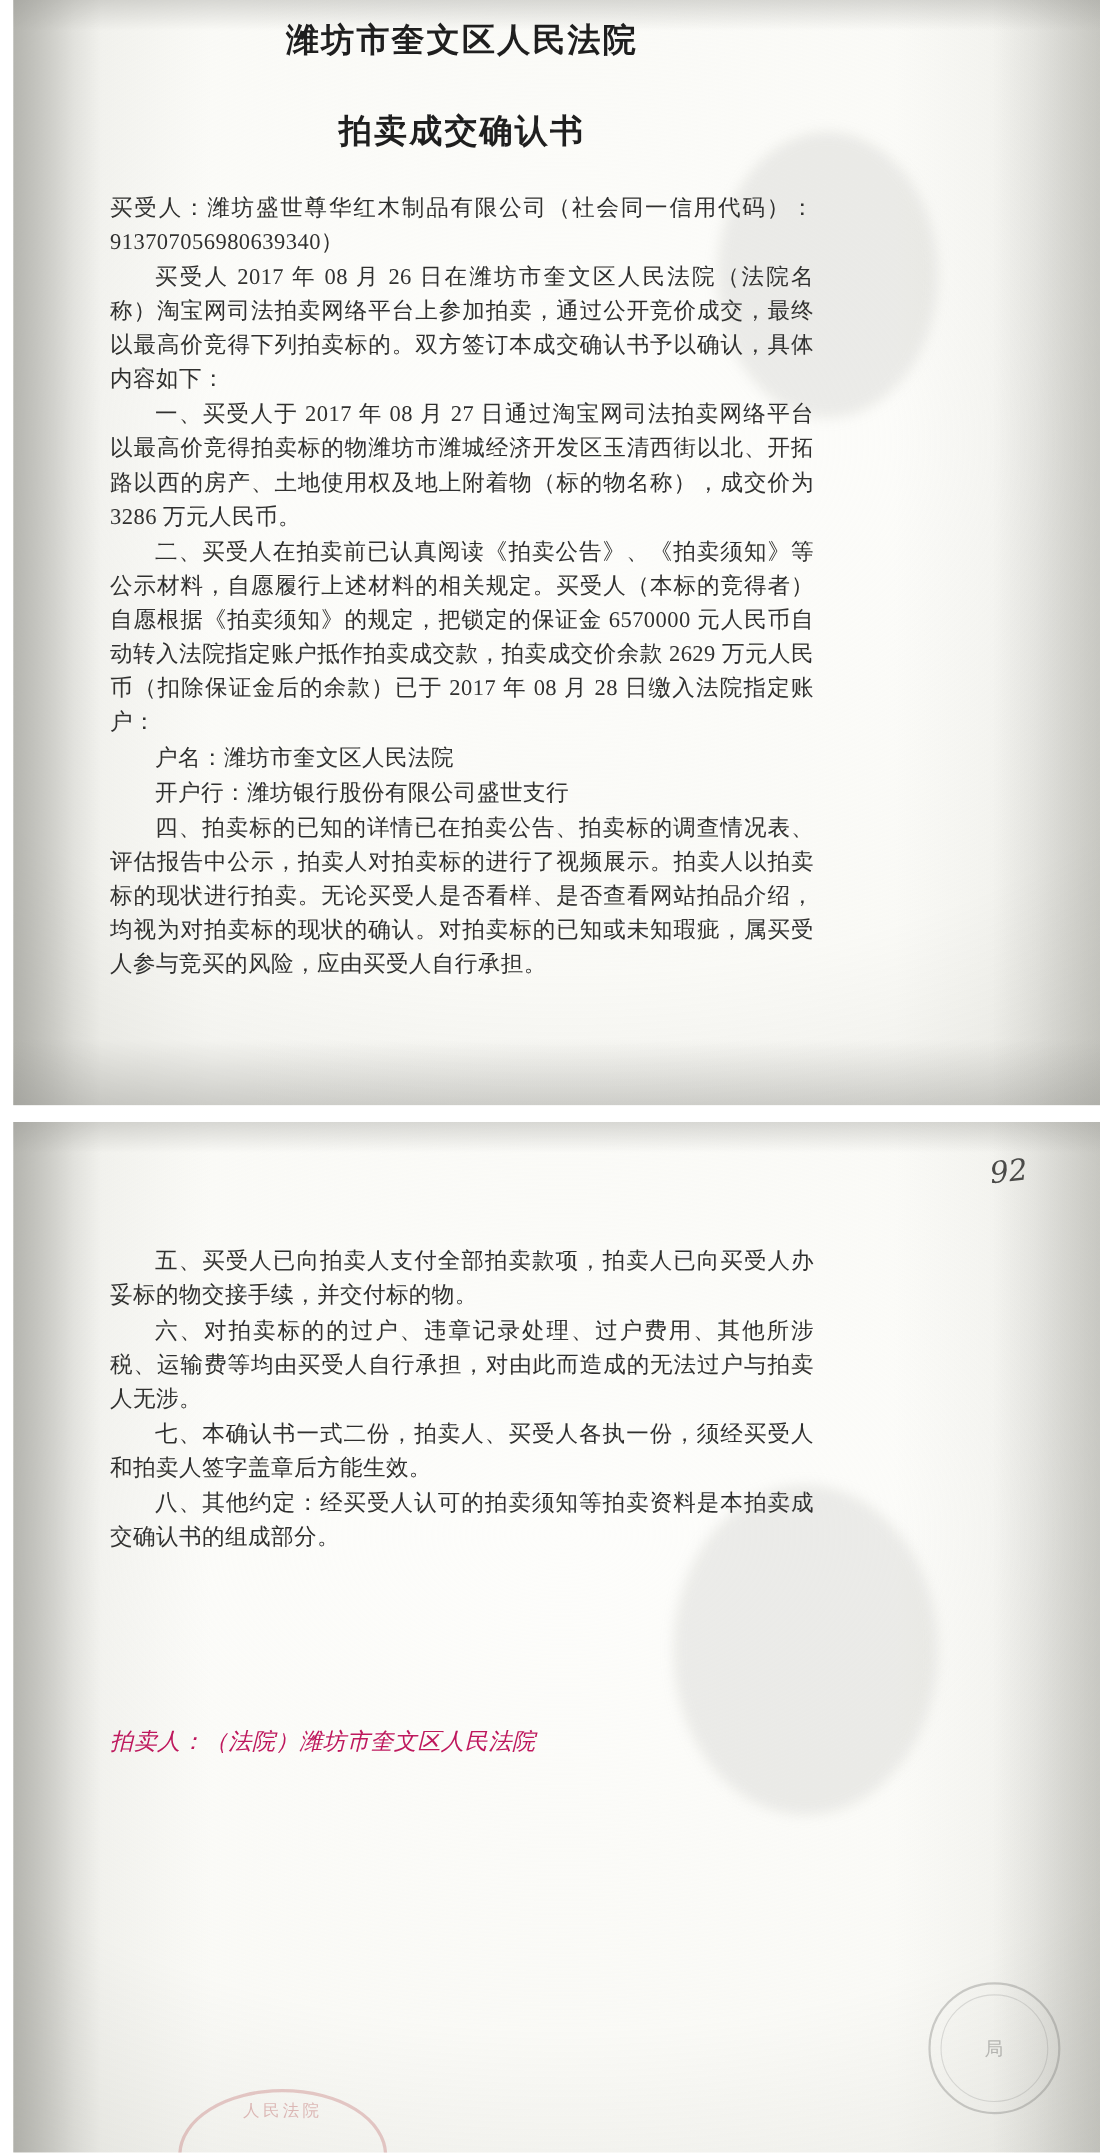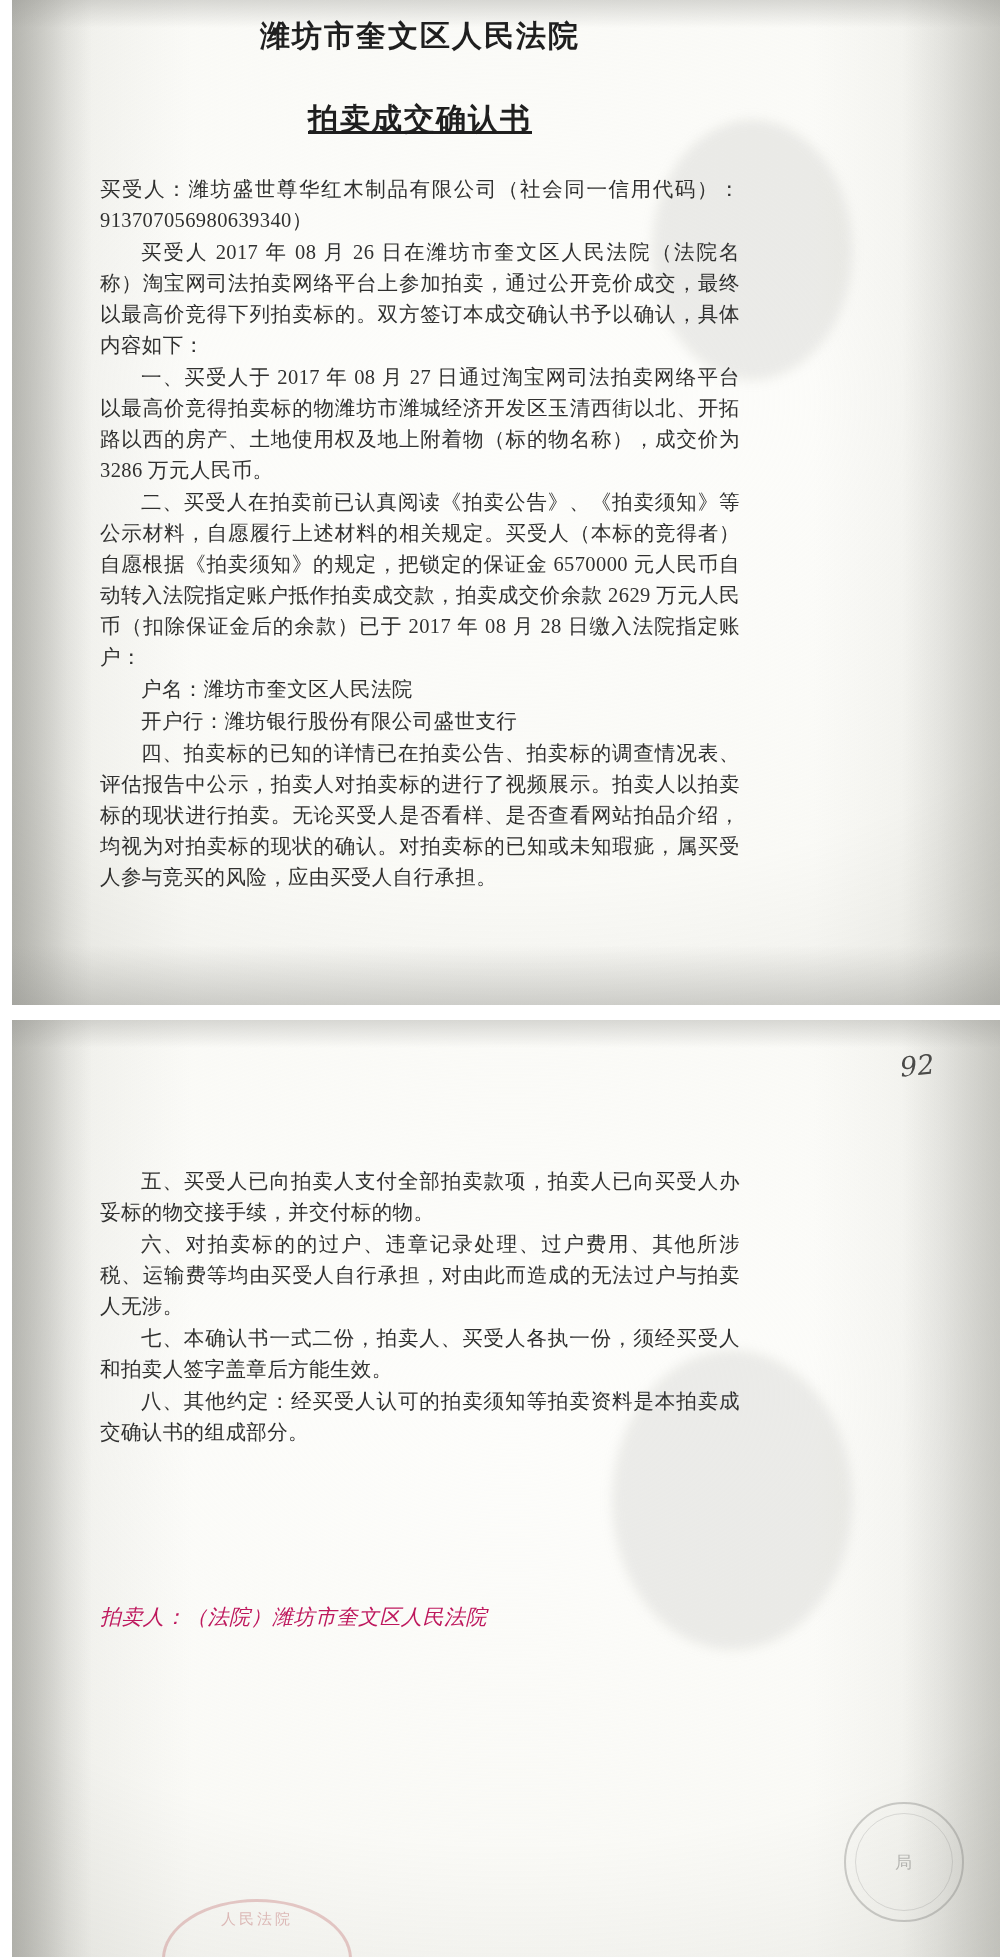--- a/index.html
+++ b/index.html
@@ -72,21 +72,21 @@
   #page-2 .doc-body { top: 0; }
 
   .doc-title {
     text-align: center;
     font-size: 30px;
     font-weight: bold;
     letter-spacing: 2px;
     color: #1f1f1f;
   }
   .title-main { margin-top: 16px; }
-  .title-sub  { margin-top: 42px; text-decoration: underline; }
+  .title-sub  { margin-top: 42px; }
 
   .para {
     font-size: 20.5px;
     line-height: 31px;
     letter-spacing: 0.4px;
     text-align: justify;
     margin: 0;
     color: #30302f;
   }
   .para + .para { margin-top: 1px; }
@@ -193,21 +193,21 @@
 
 <div class="scan-page" id="page-2">
   <div class="paper-tone"></div>
   <div class="edge-shadow-left"></div>
   <div class="edge-shadow-right"></div>
   <div class="edge-shadow-top"></div>
   <div class="smudge" style="left:600px; top:330px; width:240px; height:300px;"></div>
 
   <div class="page-number">92</div>
 
-  <div class="doc-body" style="top:112px;margin-top:34px;">
+  <div class="doc-body" style="top:112px;">
     <p class="para indent-2">五、买受人已向拍卖人支付全部拍卖款项，拍卖人已向买受人办妥标的物交接手续，并交付标的物。</p>
     <p class="para indent-2">六、对拍卖标的的过户、违章记录处理、过户费用、其他所涉税、运输费等均由买受人自行承担，对由此而造成的无法过户与拍卖人无涉。</p>
     <p class="para indent-2">七、本确认书一式二份，拍卖人、买受人各执一份，须经买受人和拍卖人签字盖章后方能生效。</p>
     <p class="para indent-2">八、其他约定：经买受人认可的拍卖须知等拍卖资料是本拍卖成交确认书的组成部分。</p>
 
     <div style="height:132px"></div>
 
     <p class="signature-line">拍卖人：（法院）潍坊市奎文区人民法院</p>
   </div>
 

